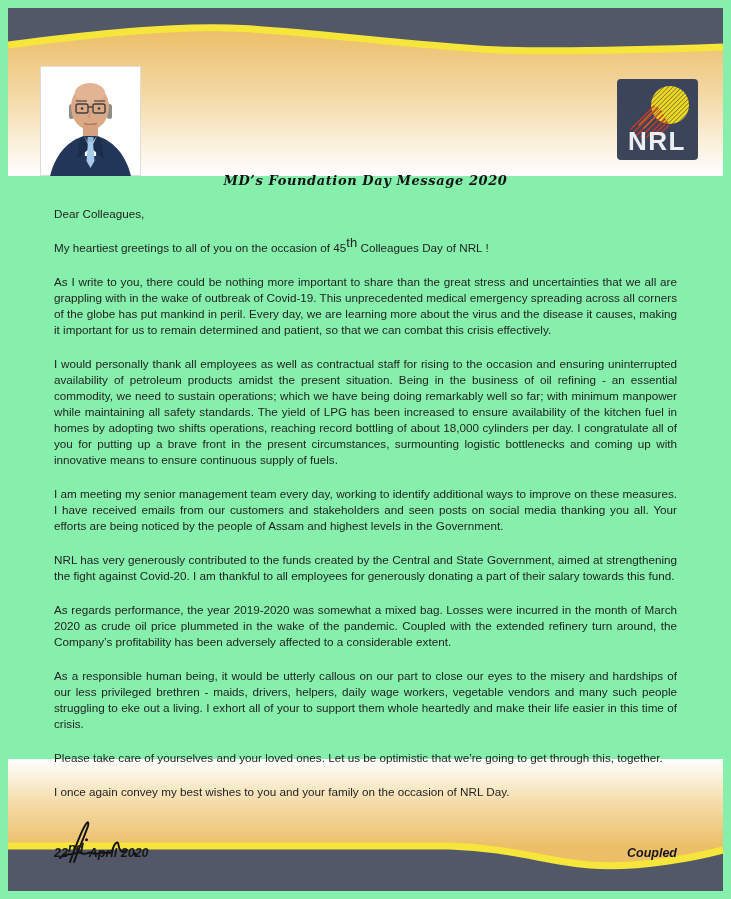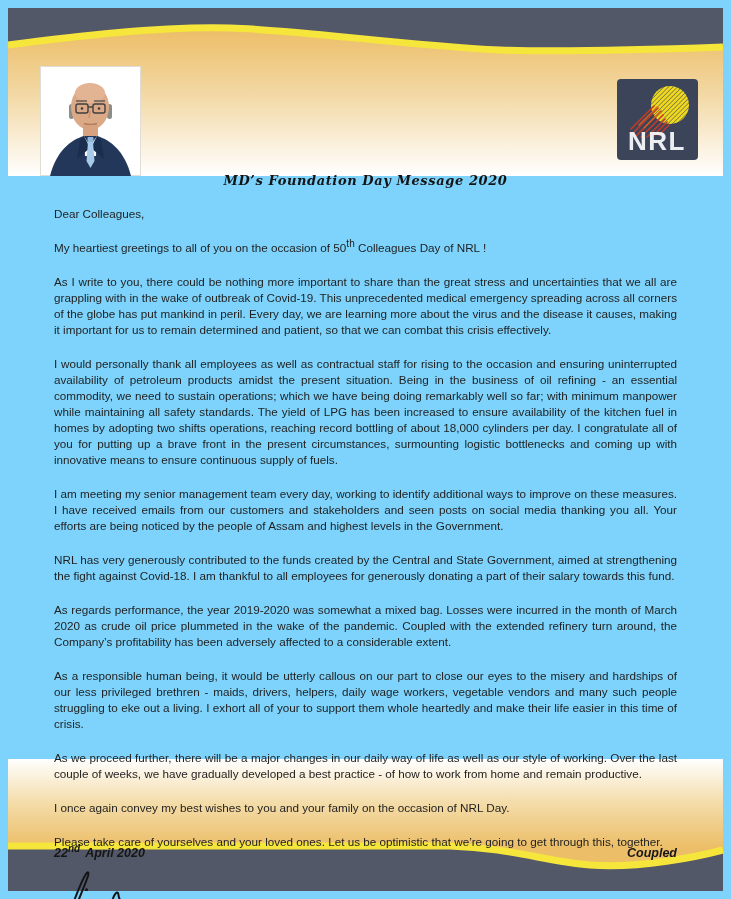--- a/index.html
+++ b/index.html
@@ -1,32 +1,32 @@
 <!DOCTYPE html>
 <html><head>
 <meta charset="utf-8">
 <style>
   html,body{margin:0;padding:0;background:#ffffff;}
   .page{
-    position:relative; width:731px; height:899px; background:#7dd3fc;
+    position:relative; width:731px; height:899px; background:#86efac;
     font-family:"Liberation Sans", sans-serif; color:#1f1f1f; overflow:hidden;
   }
   .band{position:absolute; left:0; display:block;}
   .band.top{top:0;}
   .band.bottom{bottom:0;}
   .photo{position:absolute; left:40px; top:66px; display:block; z-index:2;}
   .logo{position:absolute; left:617px; top:79px; display:block; z-index:2;}
   .content{position:absolute; left:54px; top:173px; width:623px; z-index:3;}
   .title{
     text-align:center; font-family:"DejaVu Serif", serif; font-style:italic; font-weight:bold;
     font-size:13px; letter-spacing:0.6px; margin:0 0 7px 0; color:#141414;
   }
   p.body{font-size:11.7px; line-height:16px; margin:18px 0; text-align:justify;}
   p.nojust{text-align:left;}
-  sup.sp{font-size:10px; line-height:0;}
+  sup.sp{font-size:13px; line-height:0;}
   .sig{display:block; margin:8px 0 0 2px;}
   .signer{font-weight:bold; font-style:italic; font-size:12.5px; line-height:17px; margin:10px 0 0 2px;}
   .signer div{margin:0;}
   .daterow{
     position:absolute; left:54px; width:623px; top:846px; z-index:4;
     display:flex; justify-content:space-between;
     font-weight:bold; font-style:italic; font-size:12.5px; color:#161616;
   }
   .daterow .post{padding-left:5px;}
 </style>
@@ -108,31 +108,30 @@
       <line x1="27" y1="49" x2="43" y2="33"></line>
     </g>
     <text x="40" y="71" text-anchor="middle" font-family="Liberation Sans, sans-serif" font-size="26" font-weight="bold" letter-spacing="1.5" fill="#ECEEF2">NRL</text>
   </svg>
 
   <div class="content">
     <div class="title">MD’s Foundation Day Message 2020</div>
 
     <p class="body nojust">Dear Colleagues,</p>
 
-    <p class="body nojust"><span>My heartiest greetings to all of you on the occasion of 50</span><sup class="sp">th</sup><span> Colleagues Day of NRL !</span></p>
+    <p class="body nojust"><span>My heartiest greetings to all of you on the occasion of 45</span><sup class="sp">th</sup><span> Colleagues Day of NRL !</span></p>
 
     <p class="body">As I write to you, there could be nothing more important to share than the great stress and uncertainties that we all are grappling with in the wake of outbreak of Covid-19. This unprecedented medical emergency spreading across all corners of the globe has put mankind in peril. Every day, we are learning more about the virus and the disease it causes, making it important for us to remain determined and patient, so that we can combat this crisis effectively.</p>
     <p class="body">I would personally thank all employees as well as contractual staff for rising to the occasion and ensuring uninterrupted availability of petroleum products amidst the present situation. Being in the business of oil refining - an essential commodity, we need to sustain operations; which we have being doing remarkably well so far; with minimum manpower while maintaining all safety standards. The yield of LPG has been increased to ensure availability of the kitchen fuel in homes by adopting two shifts operations, reaching record bottling of about 18,000 cylinders per day. I congratulate all of you for putting up a brave front in the present circumstances, surmounting logistic bottlenecks and coming up with innovative means to ensure continuous supply of fuels.</p>
     <p class="body">I am meeting my senior management team every day, working to identify additional ways to improve on these measures. I have received emails from our customers and stakeholders and seen posts on social media thanking you all. Your efforts are being noticed by the people of Assam and highest levels in the Government.</p>
-    <p class="body">NRL has very generously contributed to the funds created by the Central and State Government, aimed at strengthening the fight against Covid-18. I am thankful to all employees for generously donating a part of their salary towards this fund.</p>
+    <p class="body">NRL has very generously contributed to the funds created by the Central and State Government, aimed at strengthening the fight against Covid-20. I am thankful to all employees for generously donating a part of their salary towards this fund.</p>
     <p class="body">As regards performance, the year 2019-2020 was somewhat a mixed bag. Losses were incurred in the month of March 2020 as crude oil price plummeted in the wake of the pandemic. Coupled with the extended refinery turn around, the Company’s profitability has been adversely affected to a considerable extent.</p>
     <p class="body">As a responsible human being, it would be utterly callous on our part to close our eyes to the misery and hardships of our less privileged brethren - maids, drivers, helpers, daily wage workers, vegetable vendors and many such people struggling to eke out a living. I exhort all of your to support them whole heartedly and make their life easier in this time of crisis.</p>
-    <p class="body">As we proceed further, there will be a major changes in our daily way of life as well as our style of working. Over the last couple of weeks, we have gradually developed a best practice - of how to work from home and remain productive.</p>
+    <p class="body">Please take care of yourselves and your loved ones. Let us be optimistic that we’re going to get through this, together.</p>
     <p class="body">I once again convey my best wishes to you and your family on the occasion of NRL Day.</p>
-    <p class="body">Please take care of yourselves and your loved ones. Let us be optimistic that we’re going to get through this, together.</p>
 
 
     <svg class="sig" width="92" height="48" viewBox="0 0 92 48" aria-hidden="true">
       <g fill="none" stroke="#141414" stroke-width="2" stroke-linecap="round">
         <path d="M14,44 C19,30 26,12 30,6 C32,3 33,4 32,8 C29,17 22,33 18,44"></path>
         <path d="M4,40 C11,34 15,38 20,35 C25,33 27,38 32,35 C37,33 39,38 44,35 C49,33 51,37 56,34"></path>
         <path d="M56,34 C58,25 62,22 62.5,27 C63,32 66,36 71,32"></path>
         <path d="M30,22 C30.6,21 31,21 31,22"></path>
       </g>
       <circle cx="79" cy="36" r="1.7" fill="#141414"></circle>

